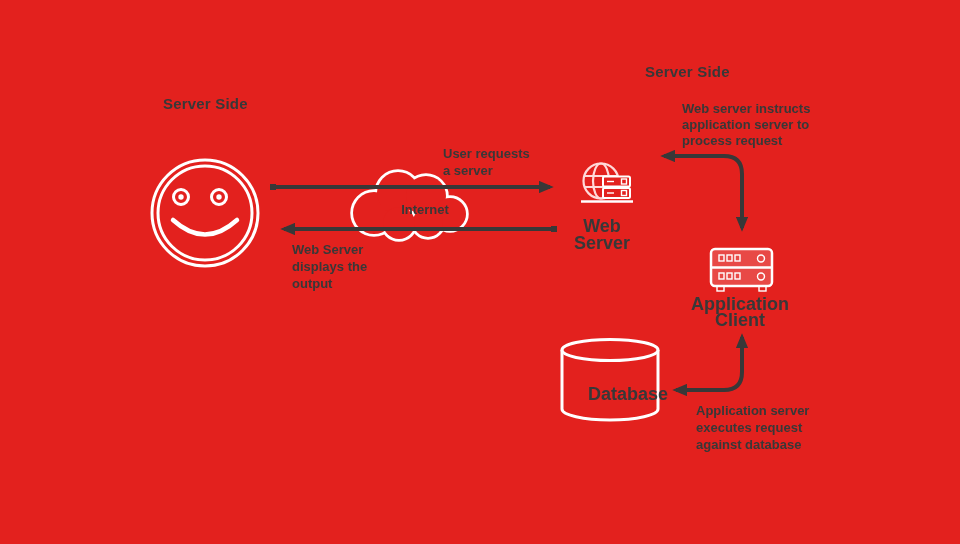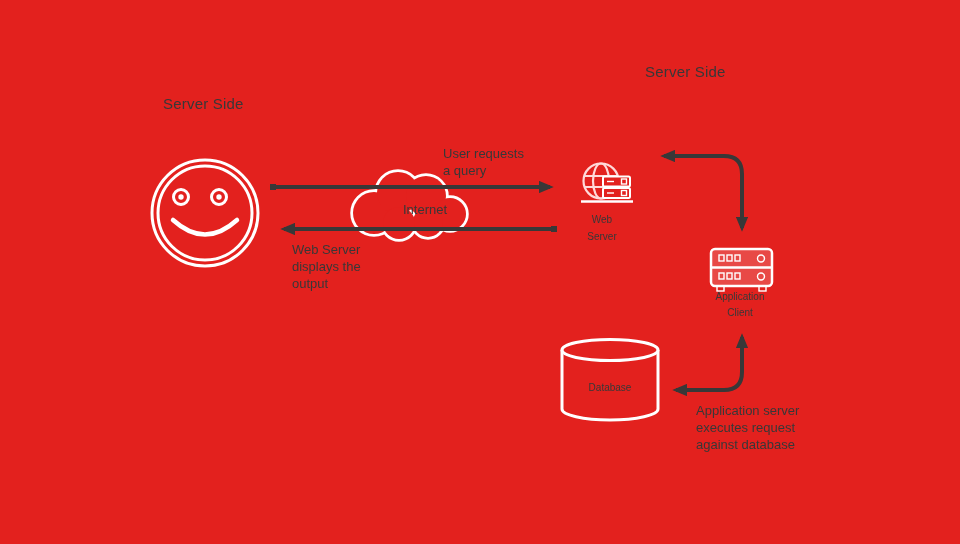--- a/index.html
+++ b/index.html
@@ -3,25 +3,25 @@
 <meta charset="utf-8">
 <style>
   html,body{margin:0;padding:0;}
   .stage{
     position:relative;width:960px;height:544px;overflow:hidden;
     background:var(--bg,#e3211e);
     font-family:"Liberation Sans",sans-serif;
   }
   .stage svg{position:absolute;left:0;top:0;}
   .label{
-    position:absolute;color:var(--ink,#383838);font-weight:400;
+    position:absolute;color:var(--ink,#383838);font-weight:700;
     white-space:pre-line;line-height:17px;font-size:13px;
   }
   .heading{font-size:15px;letter-spacing:.2px;}
-  .nodelabel{font-size:10px;line-height:17px;text-align:center;transform:translateX(-50%);}
+  .nodelabel{font-size:18px;line-height:17px;text-align:center;transform:translateX(-50%);margin-top:7px;}
   .center{text-align:right;transform:translateX(-50%);margin-left:16px;}
   
   .w3{stroke:var(--line,#fff);stroke-width:3;fill:none;}
   .w2{stroke:var(--line,#fff);stroke-width:2.5;fill:none;}
   .w4{stroke:var(--line,#fff);stroke-width:4.5;fill:none;stroke-linecap:round;}
   .wf{fill:var(--line,#fff);}
   .cloudO{fill:var(--bg,#e3211e);stroke:var(--line,#fff);stroke-width:5.5;}
   .cloudF{fill:var(--bg,#e3211e);}
   .p2{stroke:var(--tint,#ffd9d9);stroke-width:2.2;fill:none;}
   .p1{stroke:var(--line,#fff);stroke-width:1.4;fill:none;}
@@ -123,34 +123,37 @@
       <path d="M 562 350 L 562 409 A 48 11 0 0 0 658 409 L 658 350" class="cyl"></path>
       <ellipse cx="610" cy="350" rx="48" ry="10.5" class="cyl"></ellipse>
     </g>
   </svg>
 
   <div class="label heading" style="left:163px;top:95px">Server Side</div>
 
   <div class="label heading" style="left:645px;top:63px">Server Side</div>
 
   <div class="label" style="left:443px;top:145px">User requests
-a query</div>
+a server</div>
 
   <div class="label" style="left:292px;top:241px">Web Server
 displays the
 output</div>
 
+  <div class="label" style="left:682px;top:101px;line-height:16px">Web server instructs
+application server to
+process request</div>
 
   <div class="label" style="left:696px;top:402px">Application server
 executes request
 against database</div>
 
   <div class="label center" style="left:409px;top:201px;font-size:13px">Internet</div>
 
   <div class="label nodelabel" style="left:602px;top:211px">Web
 Server</div>
 
   <div class="label nodelabel" style="left:740px;top:289px;line-height:16px">Application
 Client</div>
 
-  <div class="label nodelabel" style="left:610px;top:379px">Database</div>
+  <div class="label nodelabel" style="left:628px;top:379px">Database</div>
 
 </div>
 
 </body></html>

